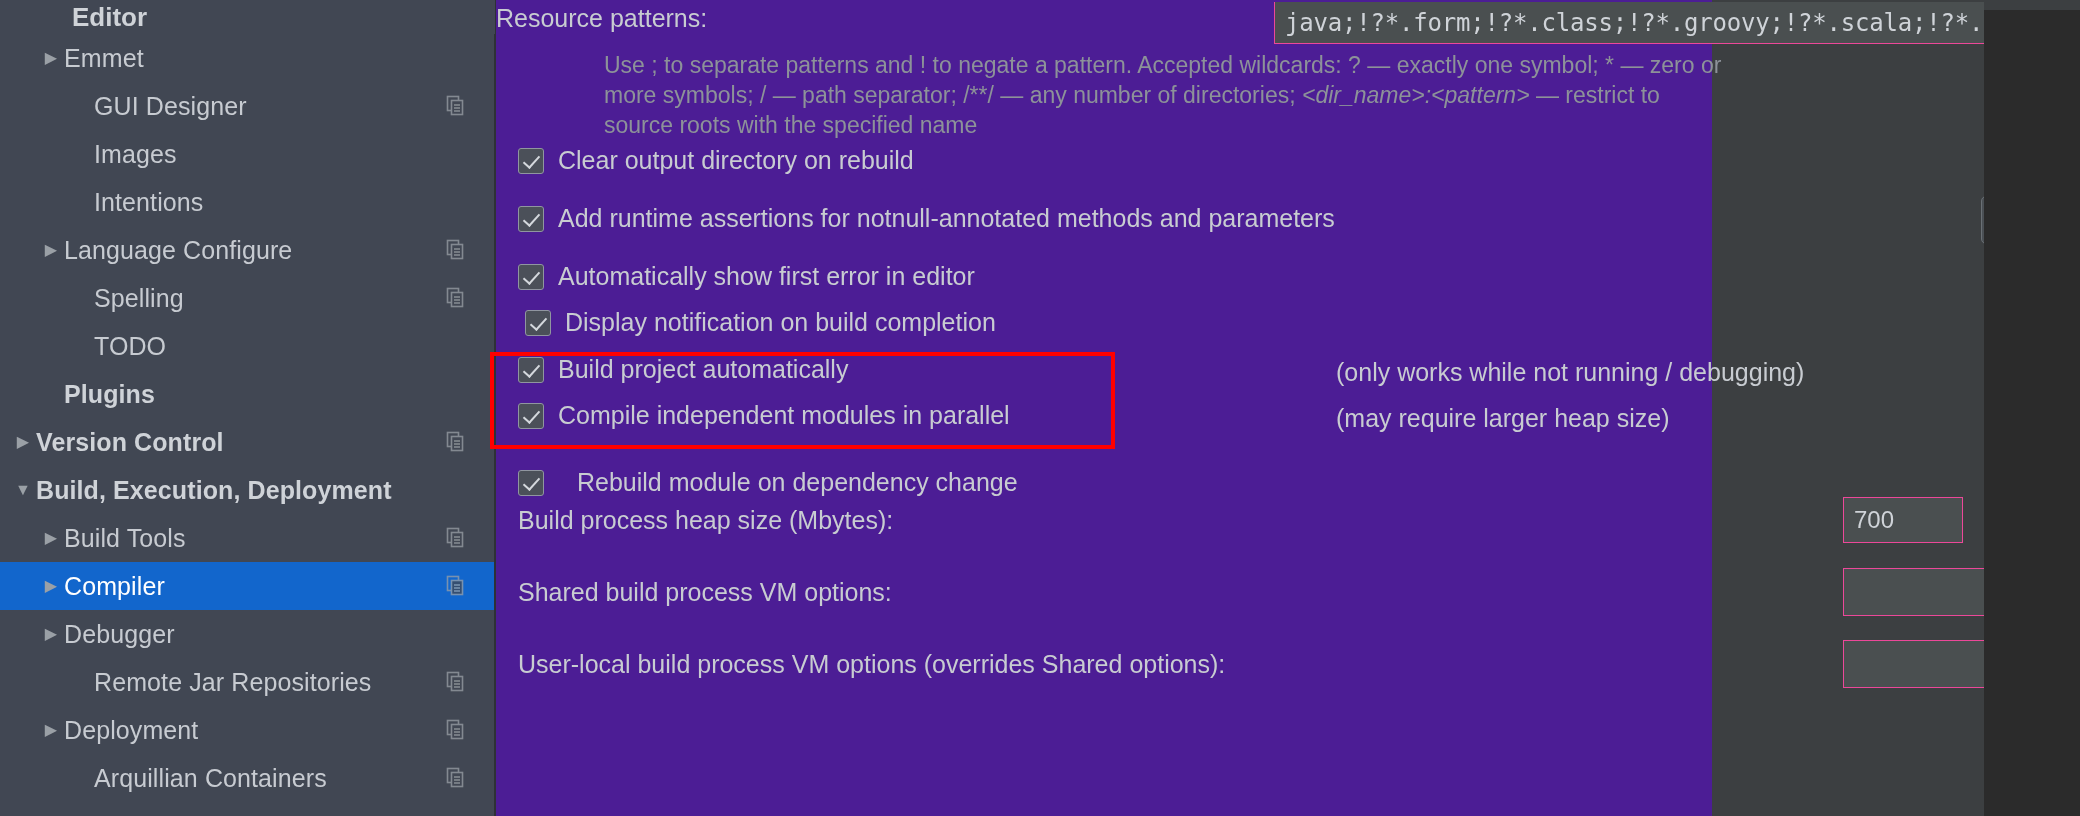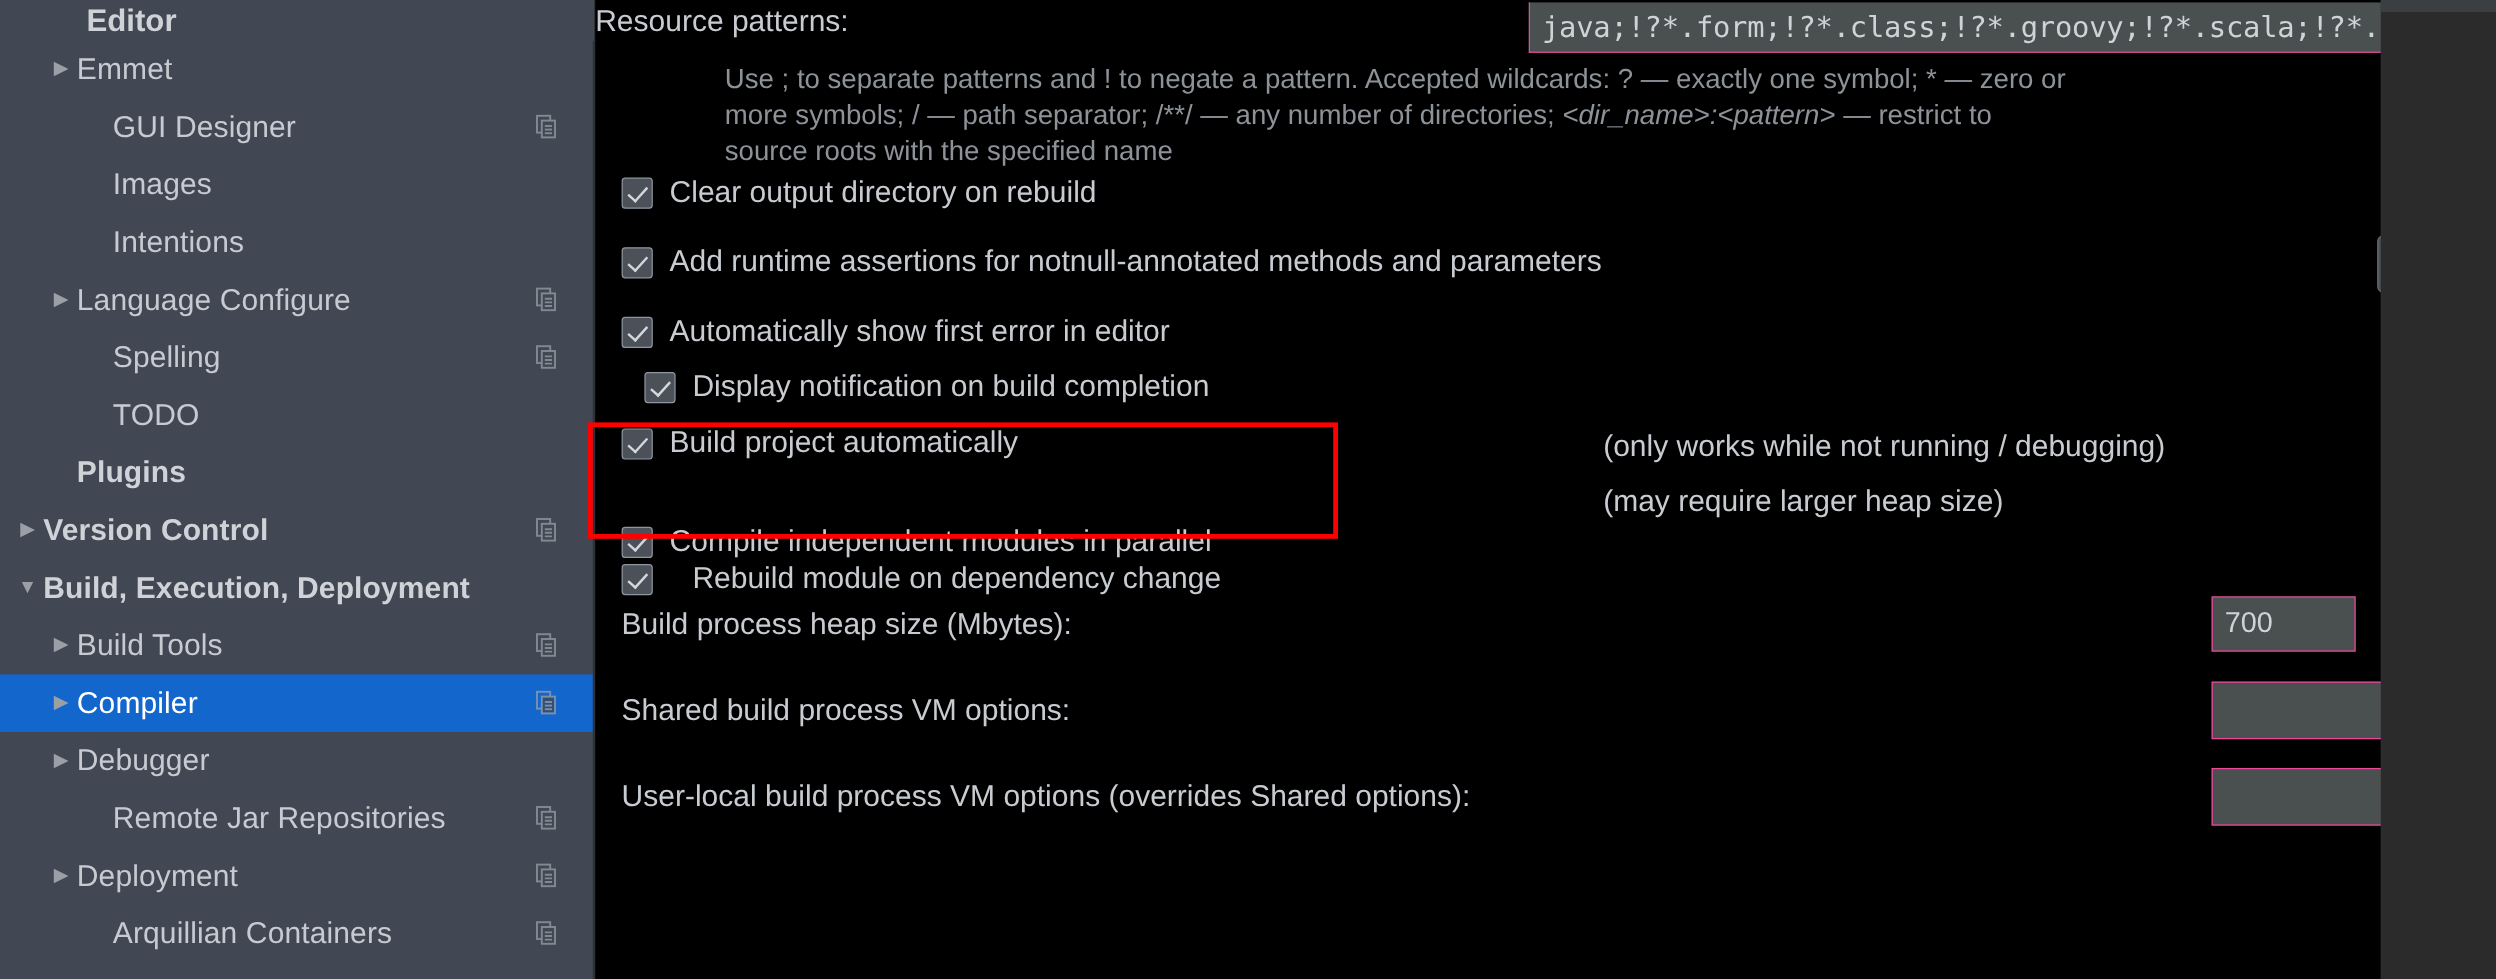--- a/index.html
+++ b/index.html
@@ -95,23 +95,23 @@
     font-size: 26px;
     font-weight: bold;
     color: #cfd3d8;
     z-index: 5;
   }
 
   
   #content {
     position: absolute;
     left: 496px; top: 0;
-    width: 1488px;
+    width: 1216px;
     height: 816px;
-    background: #000000;
+    background: #4c1d95;
   }
   #right-gutter {
     position: absolute;
     left: 1984px; top: 0;
     width: 96px; height: 816px;
     background: #2b2b2b;
   }
   #right-gutter-topline {
     position: absolute;
     left: 1984px; top: 0;
@@ -384,32 +384,32 @@
       <span class="cb-label">Add runtime assertions for notnull-annotated methods and parameters</span>
     </div>
 
     <div class="btn" id="configure-annotations-btn">Configure annotations...</div>
 
     <div class="cb-row" style="left:22px; top:262px;">
       <span class="cb-box checked"></span>
       <span class="cb-label">Automatically show first error in editor</span>
     </div>
 
-    <div class="cb-row" style="left:22px; top:308px;padding-left:19px;">
+    <div class="cb-row" style="left:10px; top:308px;padding-left:19px;">
       <span class="cb-box checked"></span>
       <span class="cb-label">Display notification on build completion</span>
     </div>
 
     <div class="cb-row" style="left:22px; top:355px;">
       <span class="cb-box checked"></span>
       <span class="cb-label">Build project automatically</span>
     </div>
     <div class="hint-text" style="left:840px; top:358px; font-size:25px; color:#c8ccd1;">(only works while not running / debugging)</div>
 
-    <div class="cb-row" style="left:22px; top:401px;margin-top:36px;">
+    <div class="cb-row" style="left:22px; top:401px;">
       <span class="cb-box checked"></span>
       <span class="cb-label">Compile independent modules in parallel</span>
     </div>
     <div class="hint-text" style="left:840px; top:404px; font-size:25px; color:#c8ccd1;">(may require larger heap size)</div>
 
     <div class="cb-row" style="left:22px; top:468px;gap:19px;">
       <span class="cb-box checked"></span>
       <span class="cb-label">Rebuild module on dependency change</span>
     </div>
 

